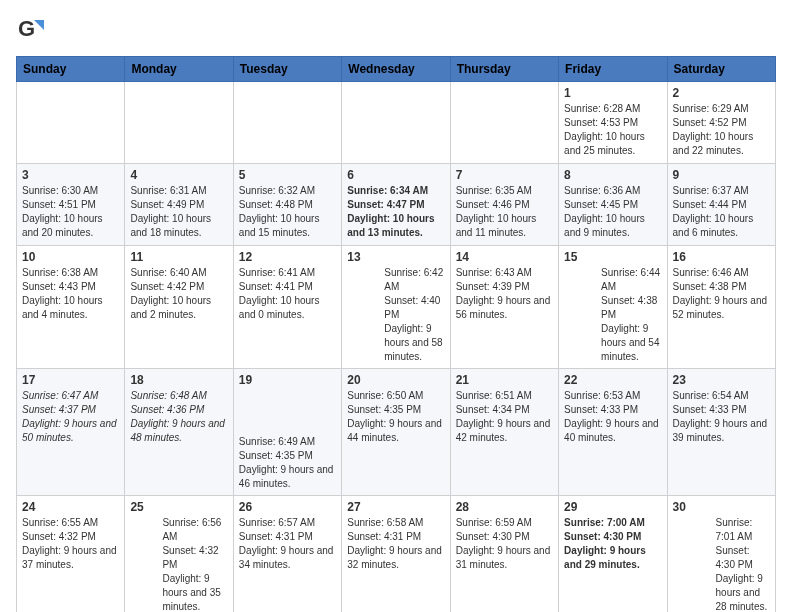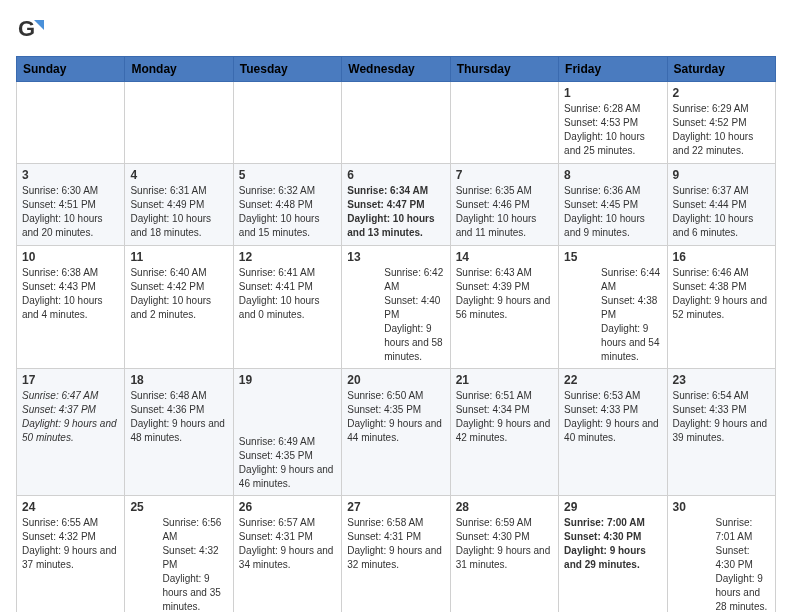--- a/index.html
+++ b/index.html
@@ -237,21 +237,21 @@
       </tr>
       <tr>
         <td>
           <span class="day-num">17</span>
           <div class="day-info" style="white-space: pre-line; font-style: italic;">Sunrise: 6:47 AM
 Sunset: 4:37 PM
 Daylight: 9 hours and 50 minutes.</div>
         </td>
         <td>
           <span class="day-num">18</span>
-          <div class="day-info" style="white-space: pre-line;">Sunrise: 6:48 AM
+          <div class="day-info" style="white-space: pre-line; font-style: italic;">Sunrise: 6:48 AM
 Sunset: 4:36 PM
 Daylight: 9 hours and 48 minutes.</div>
         </td>
         <td>
           <span class="day-num">19</span>
           <div class="day-info" style="white-space: pre-line; margin-top: 48px;">Sunrise: 6:49 AM
 Sunset: 4:35 PM
 Daylight: 9 hours and 46 minutes.</div>
         </td>
         <td>

